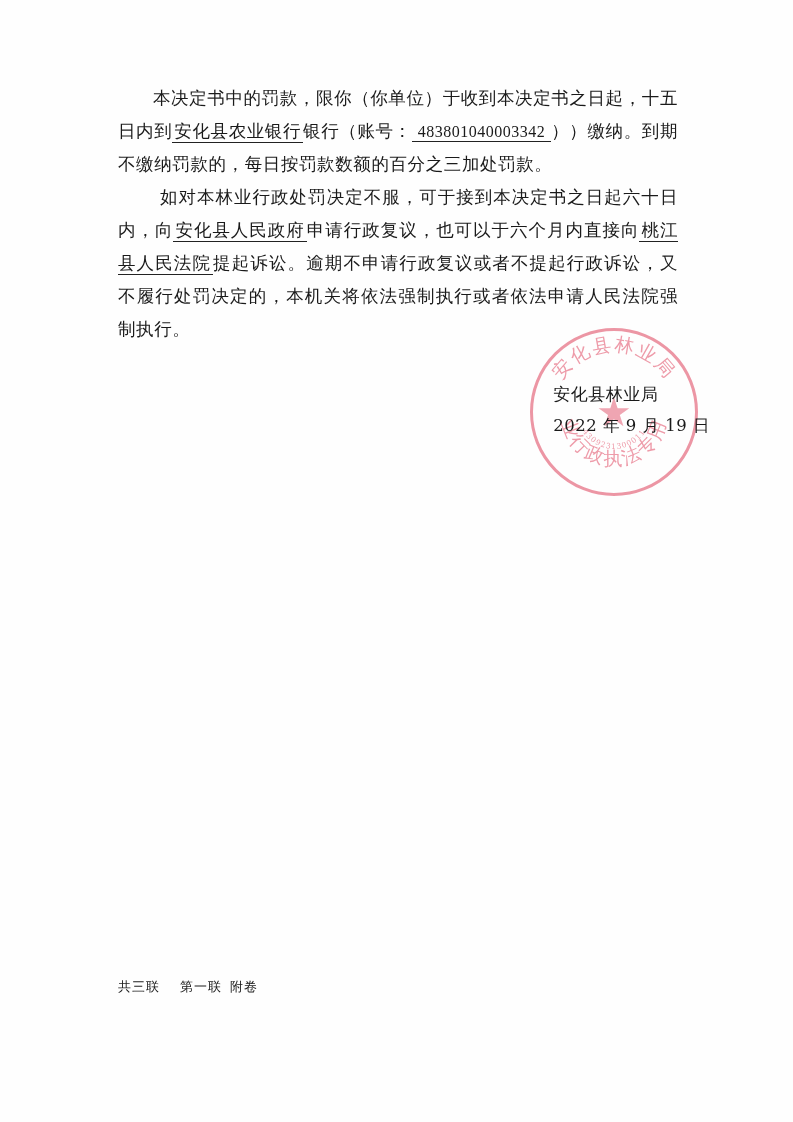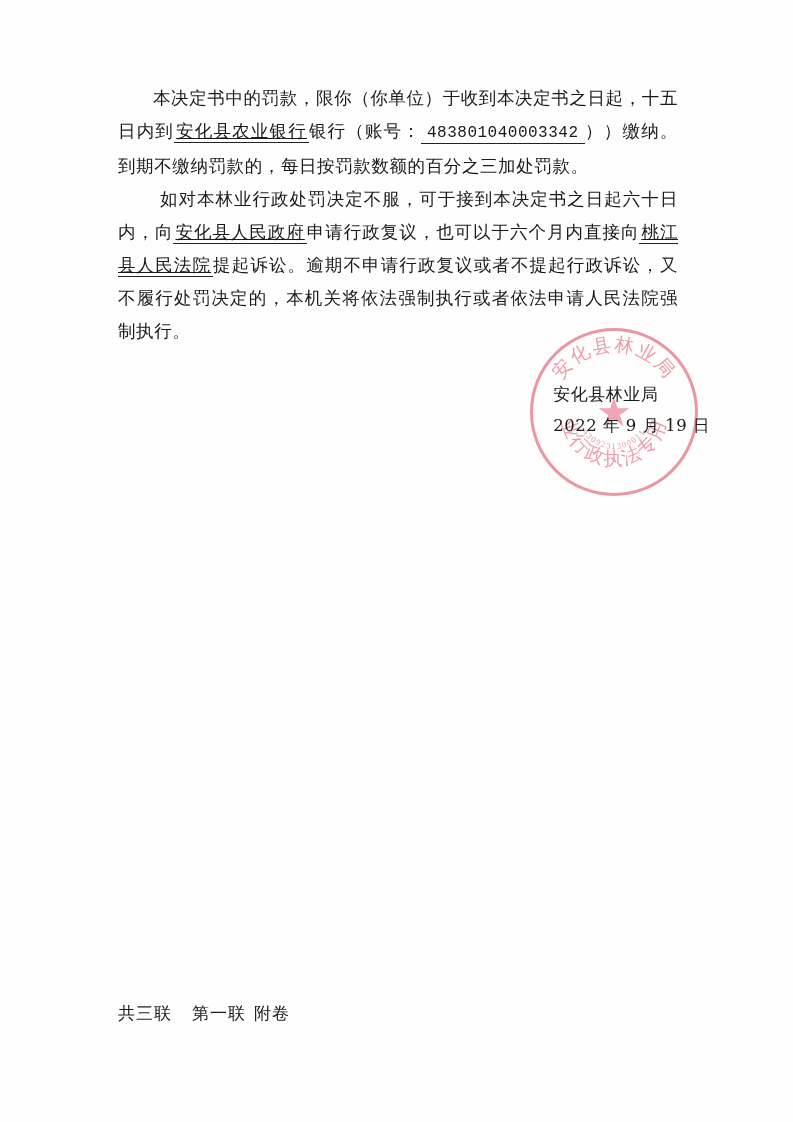--- a/index.html
+++ b/index.html
@@ -34,26 +34,25 @@
   .para {
     margin: 0 0 0 0;
     text-indent: 2em;
   }
   .para.p2 {
     text-indent: 2.4em;
   }
   .u {
     border-bottom: 1px solid #222;
     padding: 0 2px 1px 2px;
-    text-decoration: underline;
   }
   .acct {
     border-bottom: 1px solid #222;
     padding: 0 6px 1px 6px;
-    font-family: Liberation Mono, monospace;
+    font-family: Liberation Serif, serif;
     font-size: 16px;
     letter-spacing: 0.5px;
   }
   
   .sign-area {
     position: absolute;
     left: 430px;
     top: 328px;
     width: 290px;
     height: 180px;
@@ -110,23 +109,22 @@
   }
   .seal-arc text.small {
     font-size: 7.5px;
     letter-spacing: 1px;
   }
   
   .footer {
     position: absolute;
     left: 118px;
     top: 978px;
-    font-size: 17px;
+    font-size: 13px;
     letter-spacing: 1px;
-    margin-top: 24px;
   }
   .footer .gap { display: inline-block; width: 20px; }
 </style>
 </head>
 <body>
 
 <div class="page">
 
   <div class="doc-body">
 

